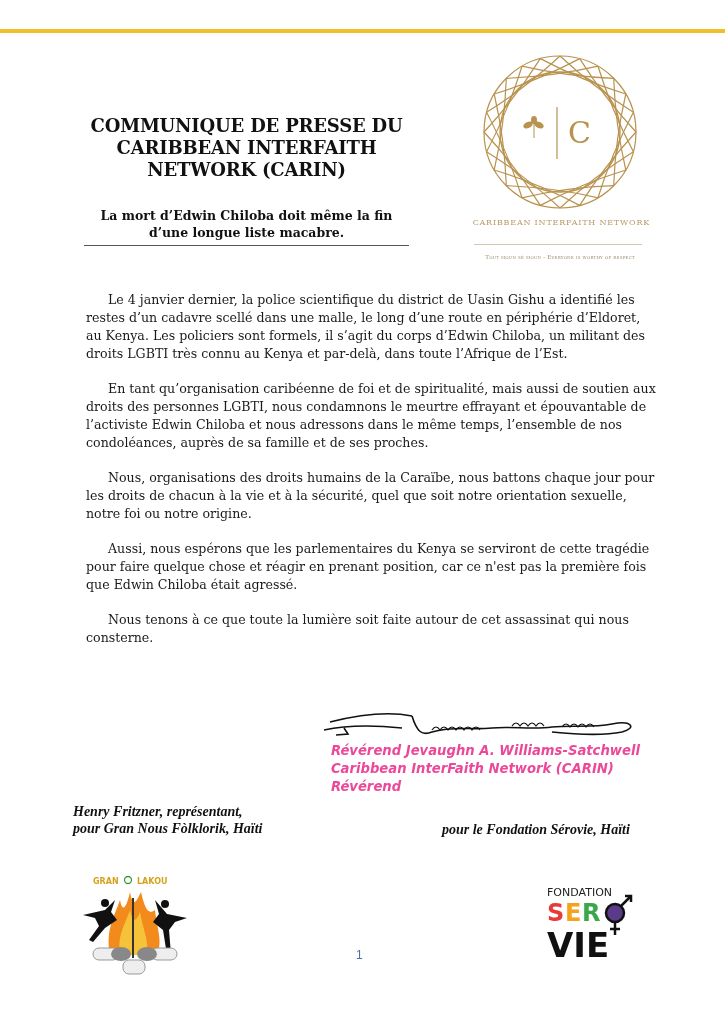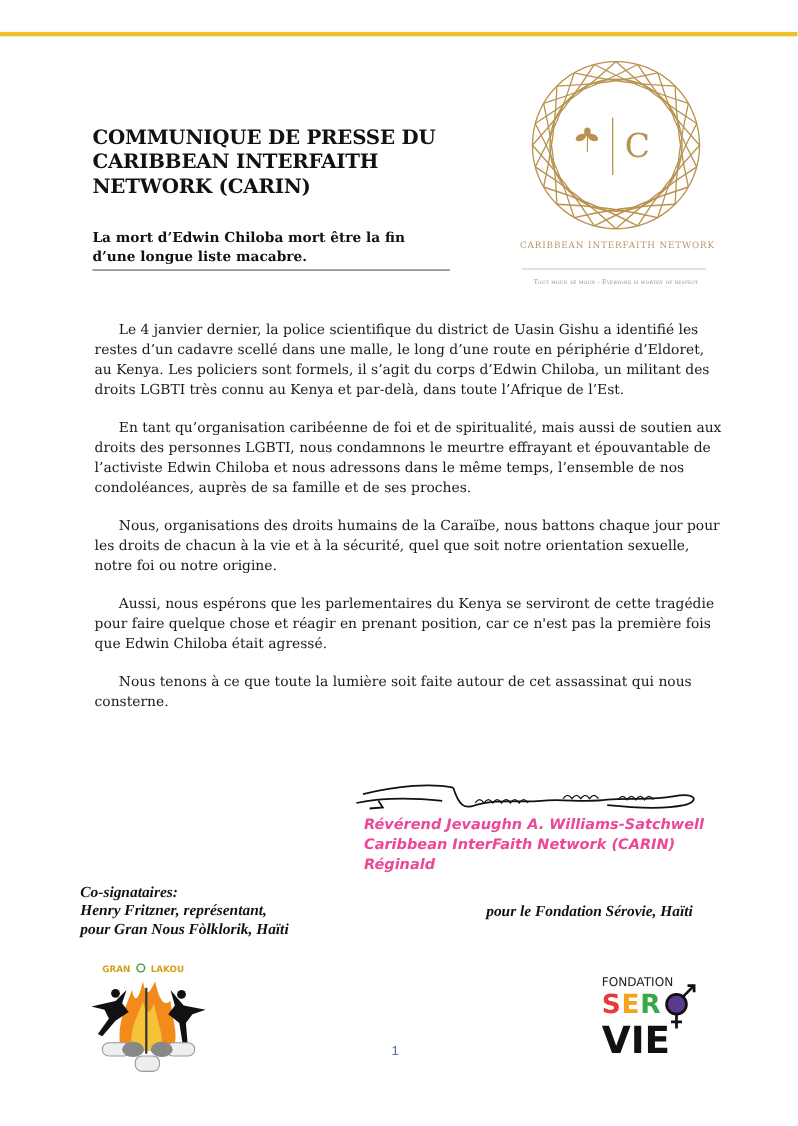--- a/index.html
+++ b/index.html
@@ -1,19 +1,19 @@
 <!DOCTYPE html>
 <html><head>
 <meta charset="utf-8">
 <style>
   html, body { margin: 0; padding: 0; background: #ffffff; }
   body { width: 725px; height: 1024px; position: relative; overflow: hidden; font-family: "DejaVu Serif", serif; color: #111; }
   .top-rule { position: absolute; left: 0; top: 29px; width: 725px; height: 4px; background: #f0c02a; }
 
-  .title-block { position: absolute; left: 84px; top: 115px; width: 325px; }
+  .title-block { position: absolute; left: 84px; top: 115px; width: 325px; text-align: center; }
   .title { font-family: "DejaVu Serif", serif; font-weight: bold; font-size: 18px; line-height: 22px; margin: 0; color: #111; letter-spacing: -0.2px; }
   .subtitle { font-family: "DejaVu Serif", serif; font-weight: bold; font-size: 12.5px; line-height: 17px; margin: 26px 0 0 0; color: #111; }
   .title-underline { position: absolute; left: 84px; top: 245px; width: 325px; height: 1px; background: #555; }
 
   .logo { position: absolute; left: 470px; top: 55px; width: 180px; height: 210px; }
   .logo svg { display: block; }
   .logo-org { position: absolute; left: 0; top: 163px; width: 180px; text-align: right; font-family: "DejaVu Serif", serif; font-size: 8px; letter-spacing: 0.8px; color: #b89a6a; }
   .logo-rule { position: absolute; left: 4px; top: 189px; width: 168px; height: 1px; background: #d4c8b4; }
   .logo-motto { position: absolute; left: 0; top: 199px; width: 180px; text-align: center; font-family: "DejaVu Serif", serif; font-size: 5.6px; letter-spacing: 0.2px; color: #9a8a70; font-variant: small-caps; }
 
@@ -35,21 +35,21 @@
 
 <div class="top-rule"></div>
 
 <div class="title-block">
   <h1 class="title">
     <span>COMMUNIQUE DE PRESSE DU</span><br>
     <span>CARIBBEAN INTERFAITH</span><br>
     <span>NETWORK (CARIN)</span>
   </h1>
   <p class="subtitle">
-    <span>La mort d’Edwin Chiloba mort être la fin</span><br>
+    <span>La mort d’Edwin Chiloba doit même la fin</span><br>
     <span>d’une longue liste macabre.</span>
   </p>
 </div>
 <div class="title-underline"></div>
 
 <div class="logo">
   <svg width="180" height="160" viewBox="0 0 180 160">
     <g fill="none" stroke="#b8924e" stroke-width="1.2" id="ring">
         <path d="M166.0 77.0 Q134.3 111.0 109.7 150.4"></path>
         <path d="M163.4 96.7 Q124.0 121.3 90.0 153.0"></path>
@@ -104,25 +104,24 @@
   <svg width="320" height="30" viewBox="0 0 320 30">
     <path d="M8 14 C40 6, 70 4, 90 8 M2 22 C30 16, 60 18, 80 20 M22 20 L26 26 L14 27" fill="none" stroke="#111" stroke-width="1.6"></path>
     <path d="M90 8 C95 24, 100 28, 110 24 C130 18, 150 22, 170 20 C190 18, 210 22, 230 19 C250 17, 270 20, 290 16 C310 12, 315 20, 300 24 C280 28, 250 26, 230 24" fill="none" stroke="#111" stroke-width="1.6"></path>
     <path d="M110 22 q4 -6 8 0 q4 -6 8 0 q4 -6 8 0 q4 -6 8 0 q4 -6 8 0 q4 -6 8 0 M190 18 q4 -6 8 0 q4 -6 8 0 q4 -6 8 0 q4 -6 8 0 M240 19 q4 -6 8 0 q4 -6 8 0 q4 -6 8 0 q4 -6 8 0" fill="none" stroke="#111" stroke-width="1.2"></path>
   </svg>
 </div>
 
 <div class="signer">
   <div>Révérend Jevaughn A. Williams-Satchwell</div>
   <div>Caribbean InterFaith Network (CARIN)</div>
-  <div>Réginald</div>
+  <div>Révérend</div>
 </div>
 
 <div class="cosign-left">
-  <div>Co-signataires:</div>
   <div>Henry Fritzner, représentant,</div>
   <div>pour Gran Nous Fòlklorik, Haïti</div>
 </div>
 
 <div class="cosign-right">
   <div>pour le Fondation Sérovie, Haïti</div>
 </div>
 
 <div class="logo-gran">
   <svg width="120" height="110" viewBox="0 0 120 110">

